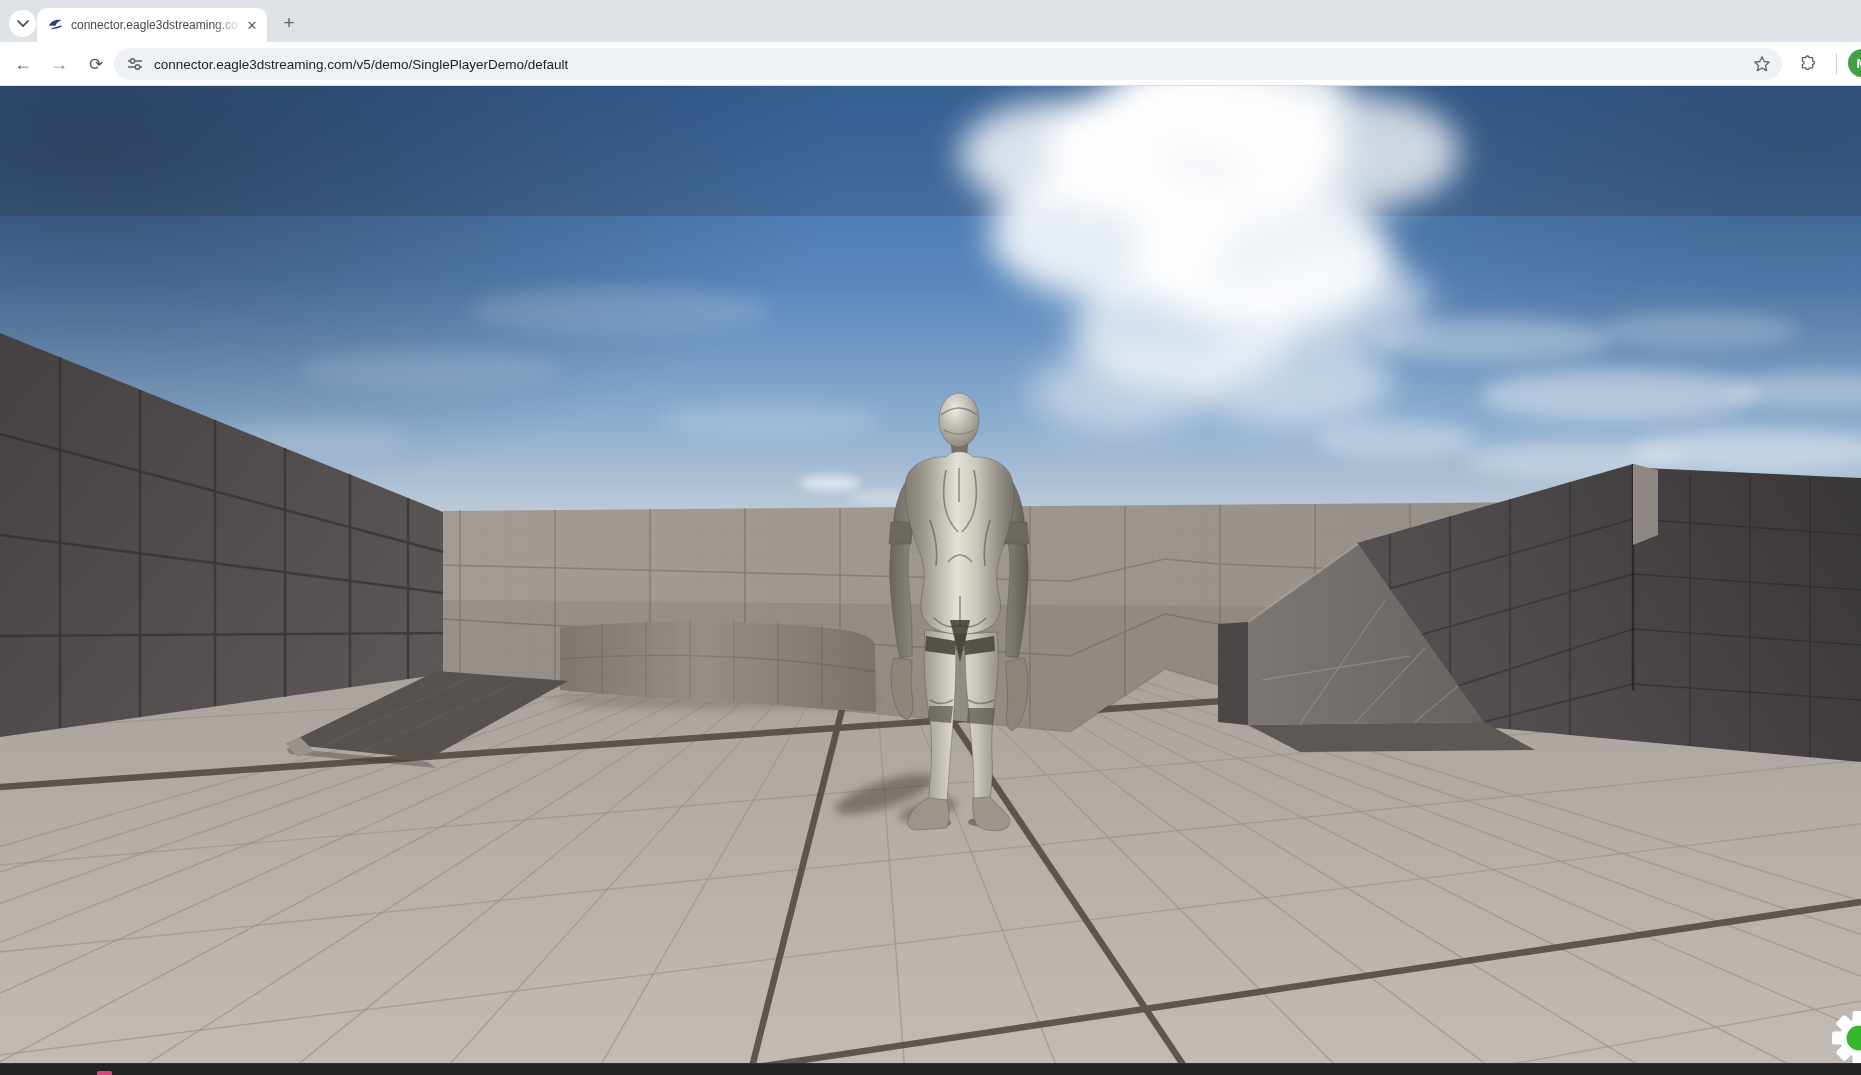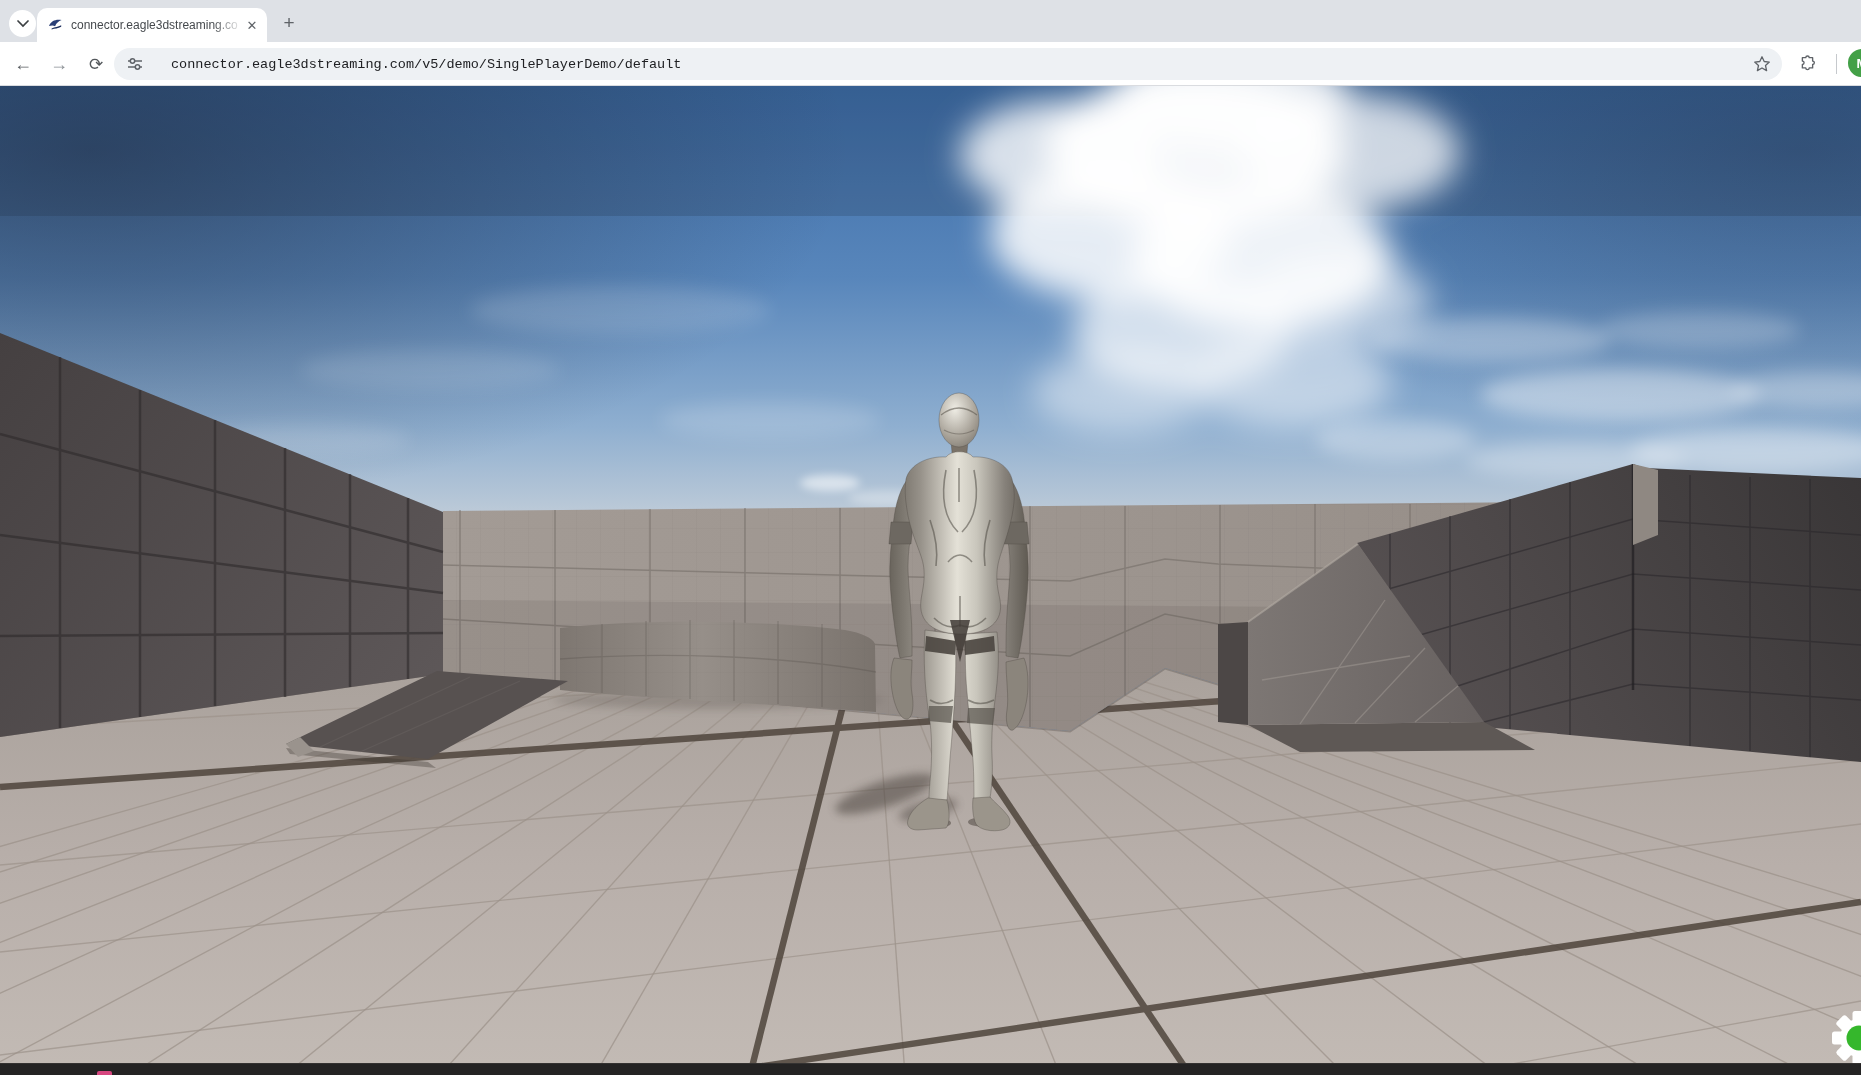--- a/index.html
+++ b/index.html
@@ -25,21 +25,21 @@
   .toolbar{position:absolute;left:0;top:42px;width:1861px;height:44px;background:#ffffff;
     border-bottom:1px solid #dadce0;box-sizing:border-box;}
   .navbtn{position:absolute;top:7px;width:30px;height:30px;border-radius:50%;display:flex;
     align-items:center;justify-content:center;font-size:18px;}
   .nav-back{left:8px;color:#5c6064;}
   .nav-fwd{left:44px;color:#8c9196;}
   .nav-reload{left:81px;color:#53575b;font-size:17px;}
   .omnibox{position:absolute;left:114px;top:6px;width:1668px;height:32px;border-radius:16px;
     background:#eef1f4;display:flex;align-items:center;}
   .siteinfo{margin-left:13px;width:18px;height:18px;flex:0 0 auto;display:flex;align-items:center;}
-  .url{margin-left:26px;font-size:13.5px;color:#202124;white-space:nowrap;font-family:Liberation Mono, monospace;}
+  .url{margin-left:9px;font-size:13.5px;color:#202124;white-space:nowrap;}
   .star{position:absolute;right:11px;top:7px;width:18px;height:18px;}
   .ext-btn{position:absolute;left:1792px;top:7px;width:30px;height:30px;display:flex;
     align-items:center;justify-content:center;}
   .tb-divider{position:absolute;left:1836px;top:12px;width:1px;height:20px;background:#c6c9cd;}
   .avatar{position:absolute;left:1848px;top:7px;width:28px;height:28px;border-radius:50%;
     background:#43a047;color:#fff;font-size:13px;font-weight:700;display:flex;
     align-items:center;justify-content:center;}
 
   
   .content{position:absolute;left:0;top:86px;width:1861px;height:977px;background:#6f93bd;overflow:hidden;}

